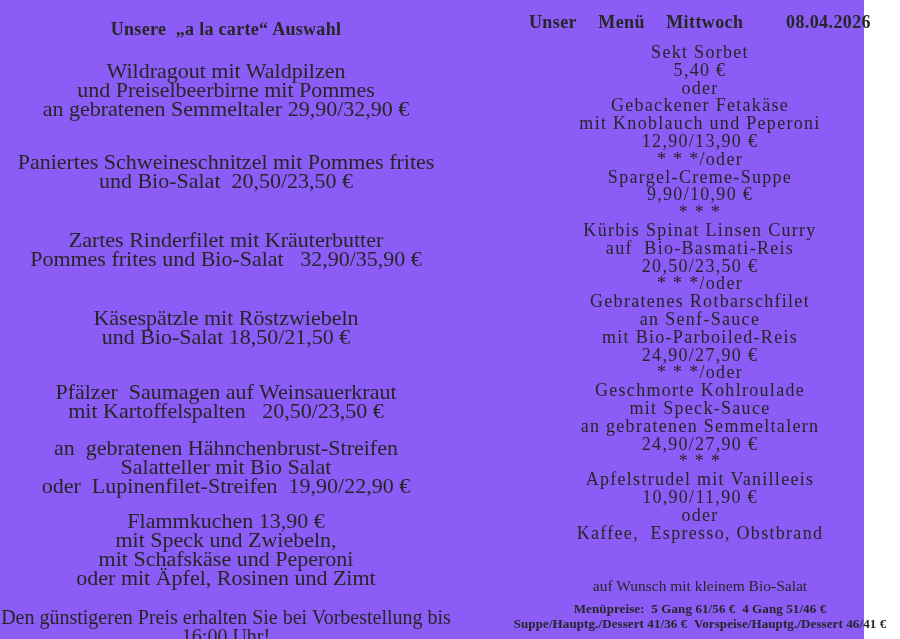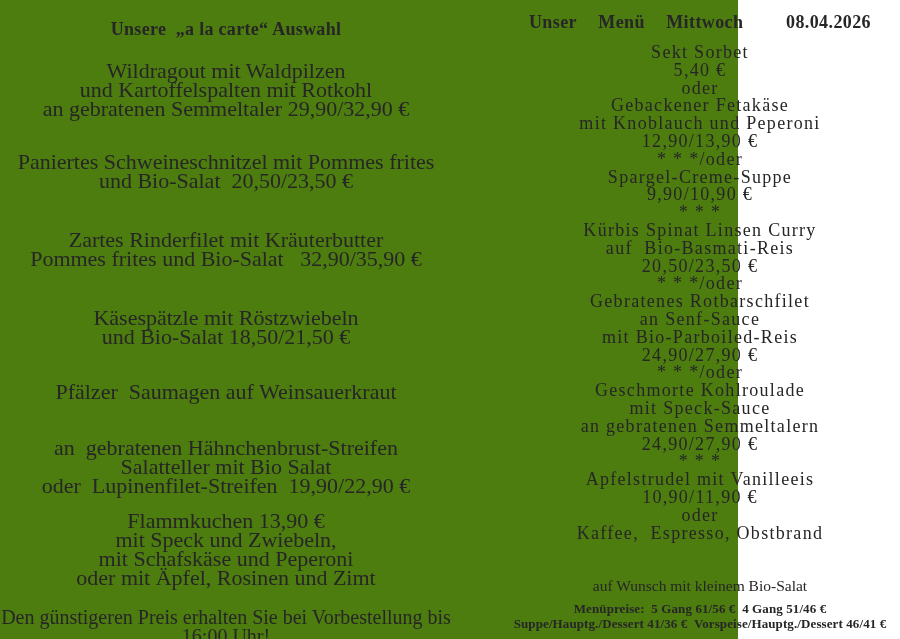--- a/index.html
+++ b/index.html
@@ -9,23 +9,23 @@
   }
   body {
     width: 900px;
     height: 639px;
     overflow: hidden;
     font-family: "Liberation Serif", "DejaVu Serif", serif;
     color: #262626;
   }
   .page {
     position: relative;
-    width: 738px;
+    width: 864px;
     height: 639px;
-    background: #4d7c0f;
+    background: #8b5cf6;
   }
   
   .l-block {
     position: absolute;
     left: 0;
     width: 452px;
     text-align: center;
   }
   .l-title {
     font-size: 18px;
@@ -77,41 +77,42 @@
 <body>
 
 <div class="page">
 
   <section>
 
     <h1 class="l-block l-title" style="top:18px">Unsere&nbsp; „a la carte“ Auswahl</h1>
 
     <div class="l-block l-item" style="top:61px">
       <div>Wildragout mit Waldpilzen</div>
-      <div>und Kartoffelspalten mit Rotkohl</div>
+      <div>und Preiselbeerbirne mit Pommes</div>
       <div>an gebratenen Semmeltaler 29,90/32,90 €</div>
     </div>
 
     <div class="l-block l-item" style="top:152px">
       <div>Paniertes Schweineschnitzel mit Pommes frites</div>
       <div>und Bio-Salat&nbsp; 20,50/23,50 €</div>
     </div>
 
     <div class="l-block l-item" style="top:230px">
       <div>Zartes Rinderfilet mit Kräuterbutter</div>
       <div>Pommes frites und Bio-Salat&nbsp;&nbsp; 32,90/35,90 €</div>
     </div>
 
     <div class="l-block l-item" style="top:308px">
       <div>Käsespätzle mit Röstzwiebeln</div>
       <div>und Bio-Salat 18,50/21,50 €</div>
     </div>
 
     <div class="l-block l-item" style="top:382px">
       <div>Pfälzer&nbsp; Saumagen auf Weinsauerkraut</div>
+      <div>mit Kartoffelspalten&nbsp;&nbsp; 20,50/23,50 €</div>
     </div>
 
     <div class="l-block l-item" style="top:438px">
       <div>an&nbsp; gebratenen Hähnchenbrust-Streifen</div>
       <div>Salatteller mit Bio Salat</div>
       <div>oder&nbsp; Lupinenfilet-Streifen&nbsp; 19,90/22,90 €</div>
     </div>
 
     <div class="l-block l-item" style="top:511px">
       <div>Flammkuchen 13,90 €</div>

